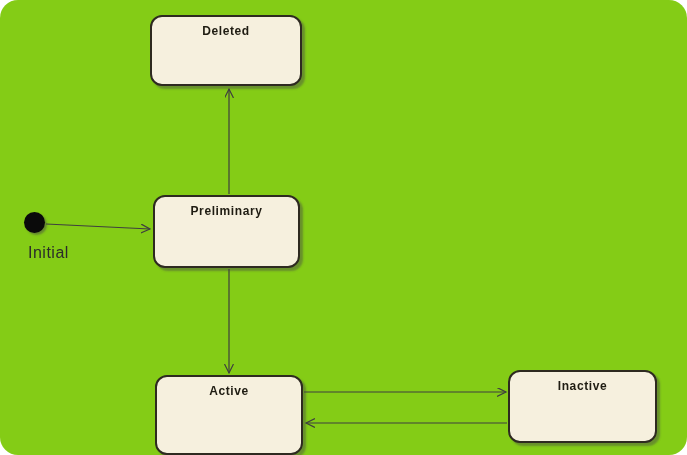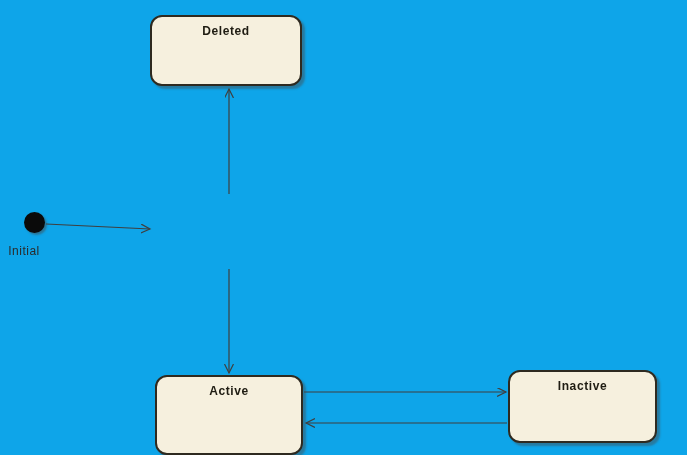--- a/index.html
+++ b/index.html
@@ -1,22 +1,23 @@
 <!DOCTYPE html>
 <html><head>
 <meta charset="utf-8">
 <style>
   html, body { margin: 0; padding: 0; background: #ffffff; }
   .canvas {
     position: relative;
     width: 687px;
     height: 455px;
-    background: #0ea5e9;
+    background: #84cc16;
     font-family: "Liberation Sans", sans-serif;
     overflow: hidden;
+    border-radius: 18px;
   }
   .edges {
     position: absolute;
     left: 0; top: 0;
     width: 687px; height: 455px;
   }
   .state {
     position: absolute;
     box-sizing: border-box;
     background: #f6f0de;
@@ -41,24 +42,24 @@
   .initial-node {
     position: absolute;
     left: 24px; top: 212px;
     width: 21px; height: 21px;
     background: #0a0a0a;
     border-radius: 50%;
     box-shadow: 2px 2px 2px rgba(70,70,70,0.5);
   }
   .initial-label {
     position: absolute;
-    left: 4px; top: 244px;
+    left: 28px; top: 244px;
     width: 40px;
     text-align: center;
-    font-size: 12px;
+    font-size: 16px;
     color: #2b2b2b;
     letter-spacing: 0.5px;
   }
   .edge-line { stroke: #3f3f3f; stroke-width: 1.2; fill: none; }
 </style>
 </head>
 <body>
 
 <div class="canvas">
 
@@ -72,20 +73,23 @@
     <line class="edge-line" x1="229" y1="194" x2="229" y2="89" marker-end="url(#openArrow)"></line>
     <line class="edge-line" x1="229" y1="269" x2="229" y2="373" marker-end="url(#openArrow)"></line>
     <line class="edge-line" x1="304" y1="392" x2="506" y2="392" marker-end="url(#openArrow)"></line>
     <line class="edge-line" x1="507" y1="423" x2="306" y2="423" marker-end="url(#openArrow)"></line>
   </svg>
 
   <div class="state state-deleted">
     <span class="state-label">Deleted</span>
   </div>
 
+  <div class="state state-preliminary">
+    <span class="state-label">Preliminary</span>
+  </div>
 
   <div class="state state-active">
     <span class="state-label">Active</span>
   </div>
 
   <div class="state state-inactive">
     <span class="state-label">Inactive</span>
   </div>
 
   <div class="initial-node"></div>

